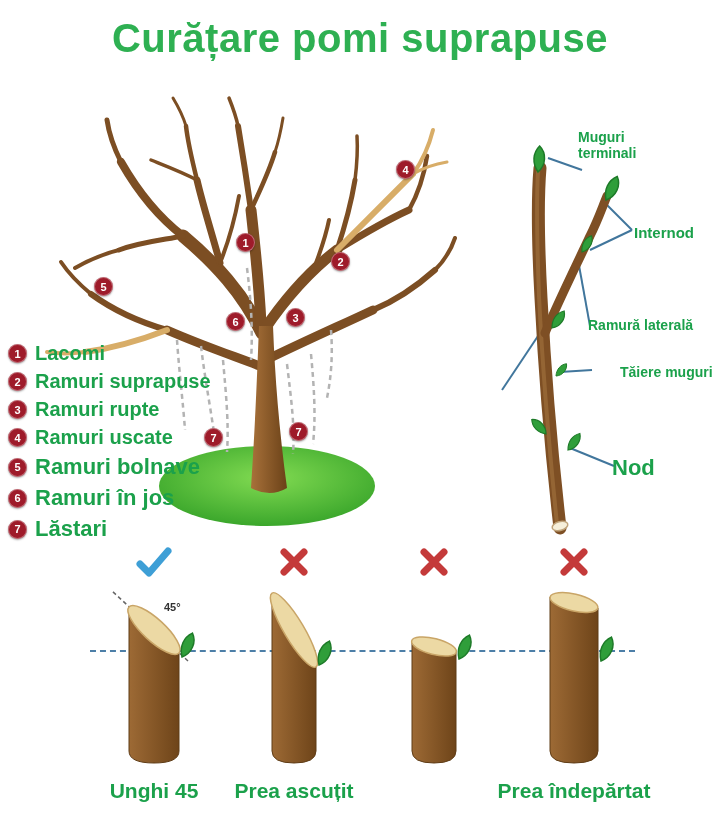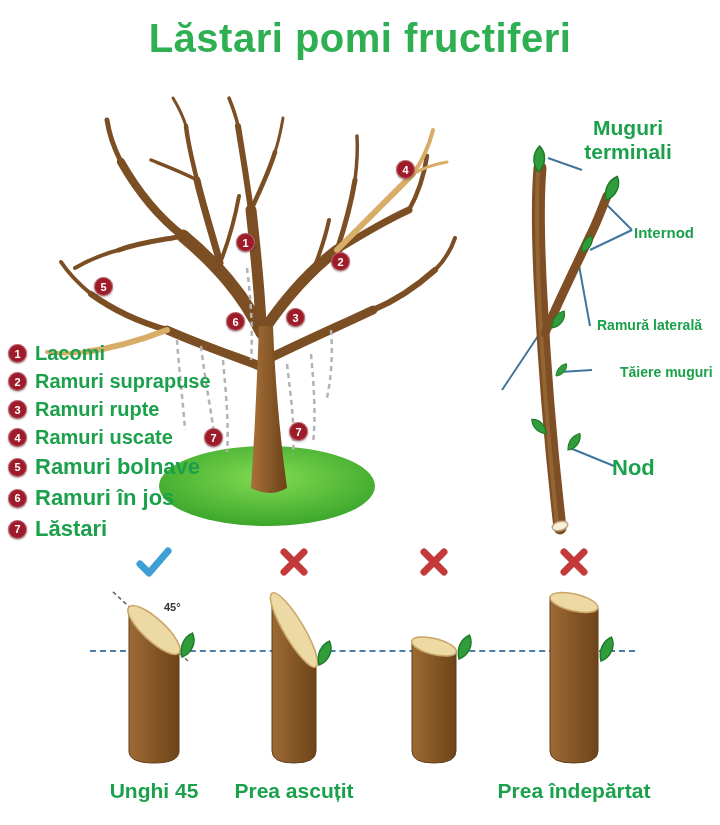--- a/index.html
+++ b/index.html
@@ -17,40 +17,40 @@
   .legend{position:absolute;left:8px;top:342px;z-index:5;}
   .legend-row{display:flex;align-items:center;margin-bottom:5px;}
   .legend-row .num-badge{width:19px;height:19px;border-radius:50%;background:#9e1b2a;color:#fff;
           font-size:11px;font-weight:bold;display:flex;align-items:center;justify-content:center;
           margin-right:8px;flex:0 0 19px;box-shadow:inset 0 0 0 1px rgba(255,255,255,.35),0 1px 2px rgba(0,0,0,.35);}
   .legend-row .lbl{color:#1ba14b;font-weight:bold;white-space:nowrap;}
   .legend-row:nth-child(-n+4) .lbl{font-size:20px;}
   .legend-row:nth-child(n+5) .lbl{font-size:22px;}
   
   .blabel{position:absolute;color:#1ba14b;font-weight:bold;z-index:5;white-space:nowrap;}
-  .lb-terminal{left:578px;top:116px;width:100px;font-size:21px;line-height:1.12;text-align:center;white-space:normal;}
+  .lb-terminal{left:578px;top:130px;width:100px;font-size:14px;line-height:1.12;text-align:left;white-space:normal;}
   .lb-internod{left:634px;top:224px;font-size:15px;}
-  .lb-lateral{left:588px;top:317px;font-size:14px;margin-left:9px;}
+  .lb-lateral{left:588px;top:317px;font-size:14px;}
   .lb-taiere{left:592px;top:364px;font-size:14px;margin-left:28px;}
   .lb-nod{left:612px;top:455px;font-size:22px;}
   .lb-muglat{left:332px;top:386px;font-size:19px;}
   
   .dash-line{position:absolute;left:90px;top:650px;width:545px;height:0;
              border-top:2.5px dashed #4d7fa8;z-index:1;}
   .bottom{position:absolute;left:84px;top:545px;width:560px;display:flex;z-index:2;}
   .cut-col{width:140px;display:flex;flex-direction:column;align-items:center;}
   .verdict{height:34px;display:flex;align-items:center;justify-content:center;}
   .cut-label{margin-top:0;font-size:21px;font-weight:bold;color:#1ba14b;white-space:nowrap;}
 </style>
 </head>
 <body>
 
 <div class="canvas">
 
-  <div class="title">Lăstari pomi fructiferi</div>
+  <div class="title">Curățare pomi suprapuse</div>
 
   <svg class="tree-svg" width="450" height="465" viewBox="0 0 450 465">
     <defs>
       <radialGradient id="grassG" cx="50%" cy="40%" r="70%">
         <stop offset="0%" stop-color="#82db52"></stop>
         <stop offset="100%" stop-color="#2f9e25"></stop>
       </radialGradient>
       <linearGradient id="trunkG" x1="0" y1="0" x2="1" y2="0">
         <stop offset="0%" stop-color="#a8713a"></stop>
         <stop offset="100%" stop-color="#6b4218"></stop>

